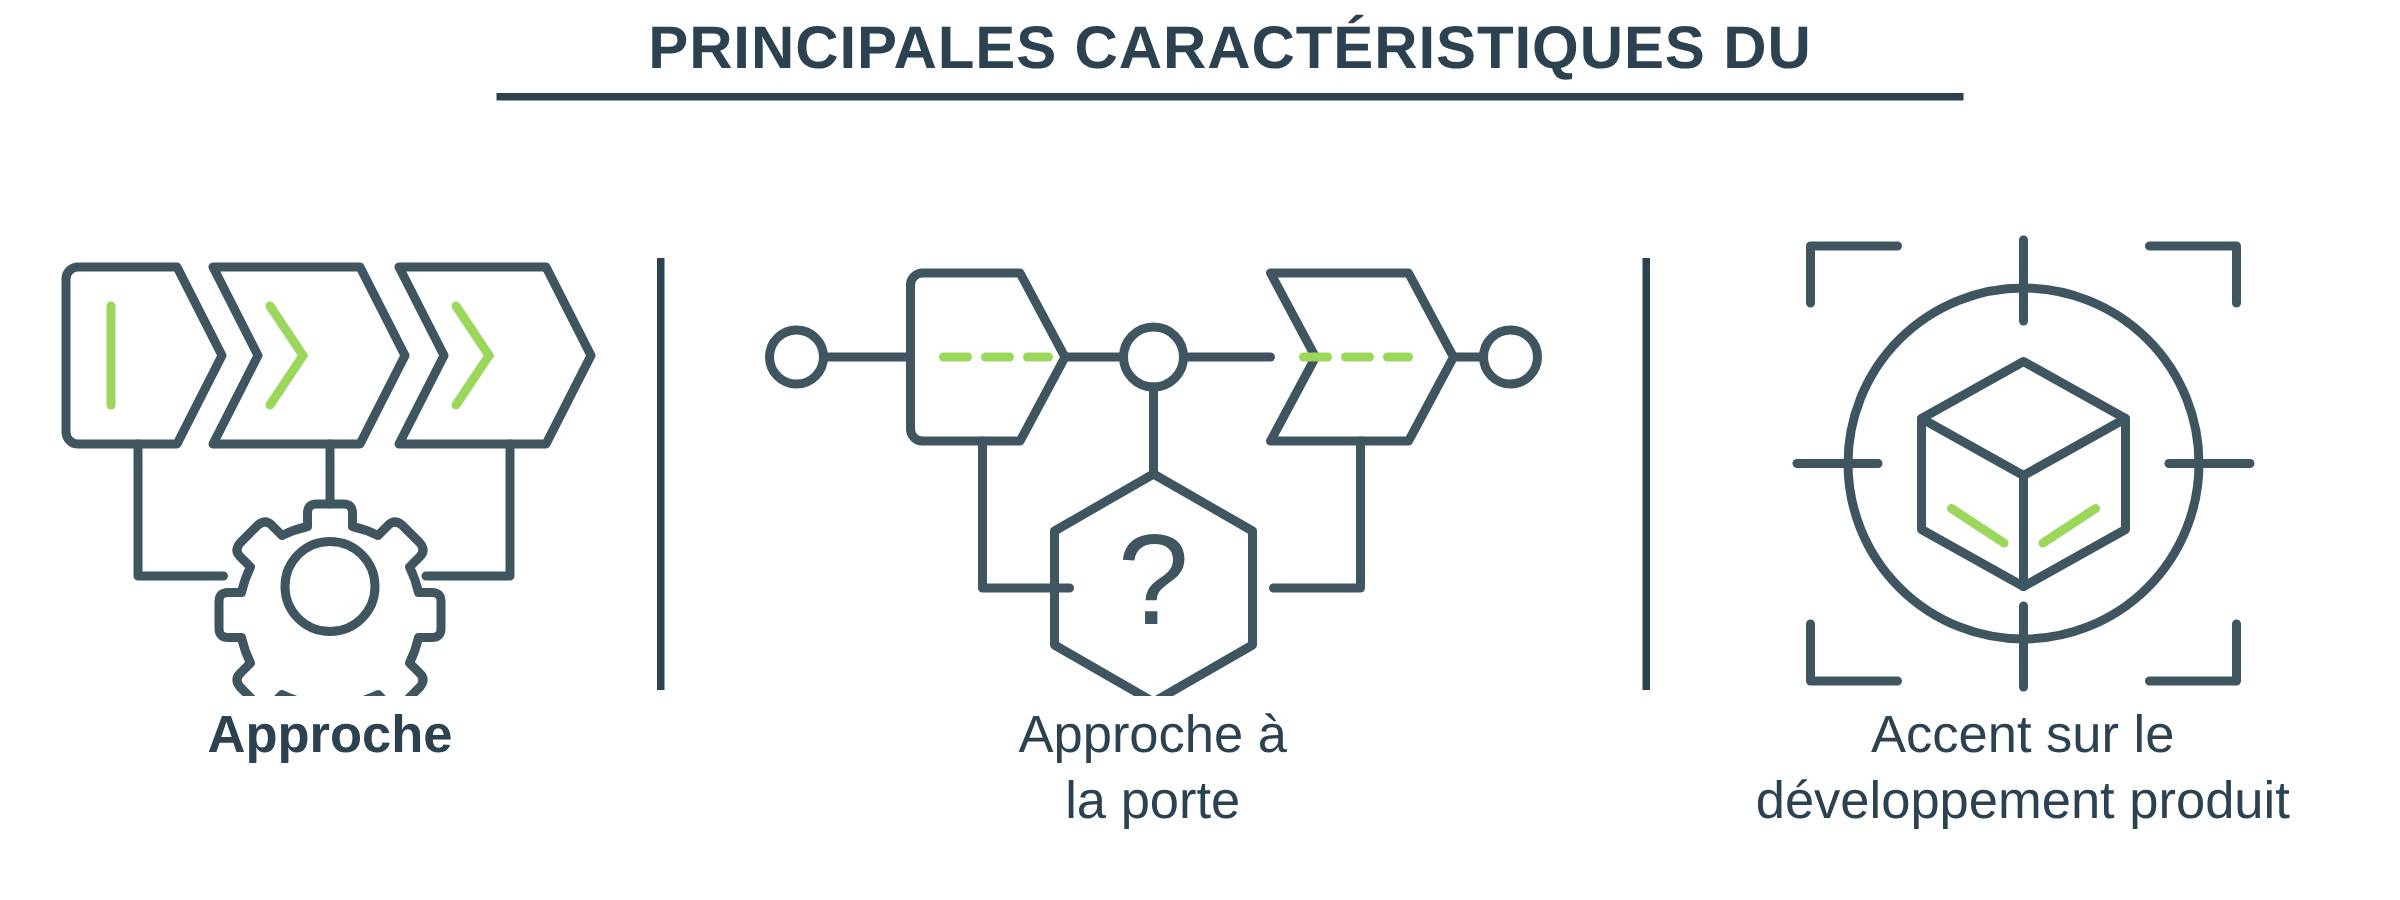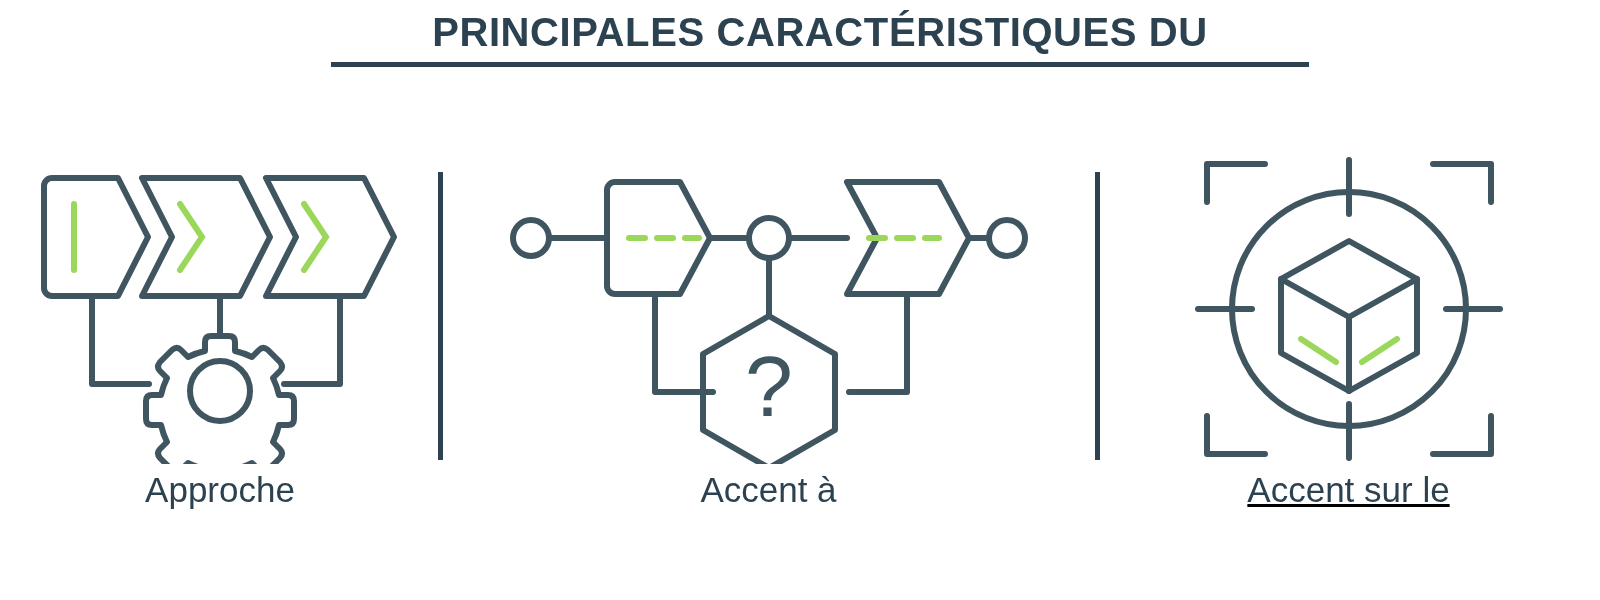--- a/index.html
+++ b/index.html
@@ -53,23 +53,23 @@
     display: flex;
     flex-direction: row;
     align-items: flex-start;
   }
   .column {
     position: relative;
     display: flex;
     flex-direction: column;
     align-items: center;
   }
-  .col-1 { width: 440px; }
+  .col-1 { width: 440px; font-weight: bold; }
   .col-2 { width: 657px; }
-  .col-3 { width: 503px; text-decoration: underline; }
+  .col-3 { width: 503px; }
 
   .icon-wrap {
     height: 318px;
     display: flex;
     align-items: center;
     justify-content: center;
   }
 
   .caption {
     font-family: "Liberation Sans", sans-serif;
@@ -179,21 +179,22 @@
             <line x1="120" y1="84" x2="136" y2="84"></line>
             <line x1="148" y1="84" x2="164" y2="84"></line>
             <line x1="176" y1="84" x2="190" y2="84"></line>
             <line x1="360" y1="84" x2="376" y2="84"></line>
             <line x1="388" y1="84" x2="404" y2="84"></line>
             <line x1="416" y1="84" x2="430" y2="84"></line>
           </g>
         </svg>
       </div>
       <div class="caption">
-        <div>Accent à</div>
+        <div>Approche à</div>
+        <div>la porte</div>
       </div>
     </div>
 
     <div class="column col-3">
       <div class="icon-wrap">
         <svg width="330" height="310" viewBox="0 0 330 310" xmlns="http://www.w3.org/2000/svg">
           <g fill="none" stroke="#3F5560" stroke-width="6" stroke-linecap="round" stroke-linejoin="round">
 
             <path d="M23 48 v-38 h58"></path>
             <path d="M249 10 h58 v38"></path>
@@ -213,17 +214,18 @@
           </g>
 
           <g stroke="#9BD75B" stroke-width="6" stroke-linecap="round" fill="none">
             <line x1="117" y1="185" x2="152" y2="208"></line>
             <line x1="213" y1="185" x2="178" y2="208"></line>
           </g>
         </svg>
       </div>
       <div class="caption">
         <div>Accent sur le</div>
+        <div>développement produit</div>
       </div>
     </div>
 
   </div>
 </div>
 
 </body></html>

